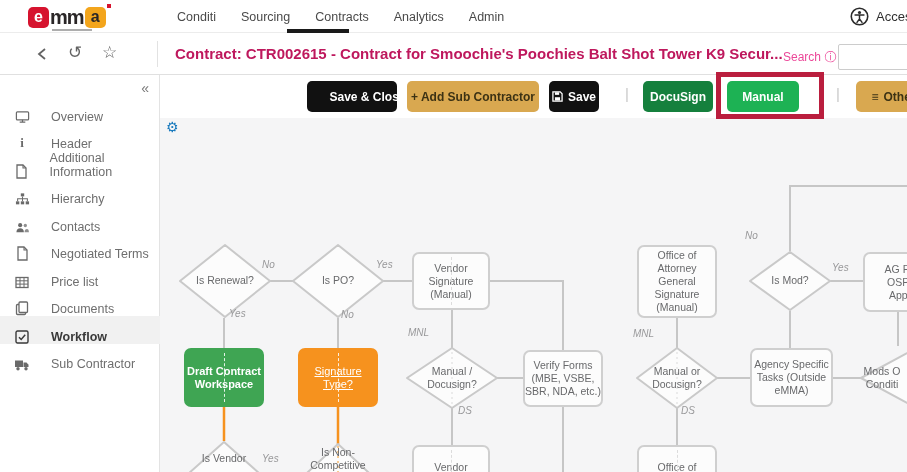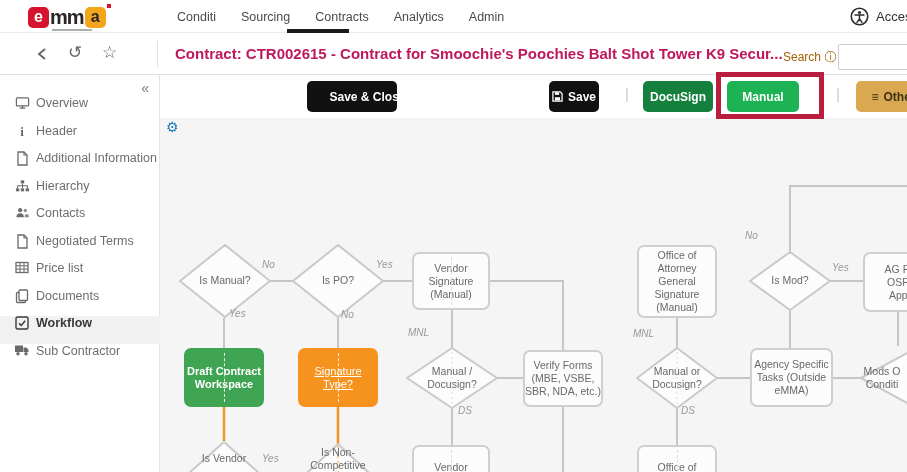--- a/index.html
+++ b/index.html
@@ -21,28 +21,28 @@
   .a11y { position:absolute; left:850px; top:7px; display:flex; align-items:center; gap:7px; }
   .a11y .lbl { font-size:13px; color:#2f2f2f; white-space:nowrap; }
 
   
   .chead { position:absolute; left:0; top:33px; width:907px; height:42px; background:#fff; border-bottom:1px solid #e0e0e0; }
   .chead .back { position:absolute; left:36px; top:13px; cursor:pointer; }
   .chead .hist { position:absolute; left:68px; top:9px; font-size:17px; color:#636363; cursor:pointer; }
   .chead .star { position:absolute; left:102px; top:9px; font-size:17px; color:#636363; cursor:pointer; }
   .chead .vdiv { position:absolute; left:157px; top:8px; width:1px; height:26px; background:#e2e2e2; }
   .chead .title { position:absolute; left:175px; top:12px; font-size:15px; font-weight:bold; color:#be185d; white-space:nowrap; }
-  .chead .search-lbl { position:absolute; left:783px; top:16px; font-size:12px; color:#a16207; white-space:nowrap; }
+  .chead .search-lbl { position:absolute; left:783px; top:16px; font-size:12px; color:#ec4899; white-space:nowrap; }
   .chead .search-input { position:absolute; left:838px; top:11px; width:85px; height:26px; border:1px solid #ccc; border-radius:2px; background:#fff; font-size:12px; padding:0 6px; outline:none; }
 
   
   .sidebar { position:absolute; left:0; top:75px; width:160px; height:397px; background:#fff; border-right:1px solid #e3e3e3; }
   .collapse { position:absolute; right:10px; top:5px; font-size:14px; color:#7a7a7a; cursor:pointer; }
   .side-list { position:absolute; left:0; top:21px; width:160px; }
-  .side-item { display:flex; align-items:flex-start; gap:6px; height:27.5px; padding-left:14px; font-size:12.5px; color:#6e6e6e; cursor:pointer; }
+  .side-item { display:flex; align-items:flex-end; gap:21px; height:27.5px; padding-left:14px; font-size:12.5px; color:#6e6e6e; cursor:pointer; }
   .side-item.active { background:#f1f1f1; color:#3a3a3a; font-weight:bold; }
   .side-item .ic { width:16px; display:inline-flex; justify-content:center; color:#6a6a6a; }
 
   
   .toolbar { position:absolute; left:160px; top:75px; width:747px; height:43px; background:#fff; }
   .btn { position:absolute; top:6px; height:31px; border:none; border-radius:5px; font-family:"Liberation Sans",sans-serif; font-size:12px; font-weight:bold; cursor:pointer; display:inline-flex; align-items:center; justify-content:center; gap:5px; white-space:nowrap; }
   .btn.black { background:#111; color:#fff; }
   .btn.gold { background:#d9a850; color:#3c3214; }
   .btn.red { background:#15803d; color:#fff; }
   .btn.green { background:#1db254; color:#fff; }
@@ -200,20 +200,21 @@
               <circle cx="12" cy="9.8" r="1.7" fill="#6a6a6a"></circle>
             </svg>
           </span>
         <span>Sub Contractor</span>
       </div>
     </div>
   </div>
 
   <div class="toolbar">
     <button class="btn black" style="left:147px; width:90px;padding-left:31px;">Save &amp; Close</button>
+    <button class="btn gold" style="left:247px; width:132px;">+ Add Sub Contractor</button>
     <button class="btn black" style="left:389px; width:50px;">
       <svg width="11" height="11" viewBox="0 0 12 12">
           <path d="M1,1 h8 l2,2 v8 h-10 z" fill="none" stroke="#fff" stroke-width="1.4"></path>
           <rect x="3.2" y="6.8" width="5.6" height="3.6" fill="#fff"></rect>
           <rect x="3.2" y="1.4" width="4.6" height="2.8" fill="#fff"></rect>
         </svg>
       <span>Save</span>
     </button>
     <span class="tdiv" style="left:465px;">|</span>
     <button class="btn red" style="left:483px; width:70px;">DocuSign</button>
@@ -315,21 +316,21 @@
     <span class="dash"></span>
     <span>Vendor
 Signature</span>
   </div>
   <div class="flow-box" style="left:637px; top:445px; width:80px; height:57px;">
     <span class="dash"></span>
     <span>Office of
 Attorney</span>
   </div>
 
-  <div class="node-label" style="left:180px; top:274px; width:90px;">Is Manual?</div>
+  <div class="node-label" style="left:180px; top:274px; width:90px;">Is Renewal?</div>
   <div class="node-label" style="left:293px; top:274px; width:90px;">Is PO?</div>
   <div class="node-label" style="left:750px; top:274px; width:80px;">Is Mod?</div>
   <div class="node-label" style="left:407px; top:365px; width:90px;">Manual /
 Docusign?</div>
   <div class="node-label" style="left:637px; top:365px; width:80px;">Manual or
 Docusign?</div>
   <div class="node-label" style="left:842px; top:365px; width:80px;">Mods O
 Conditi</div>
   <div class="node-label" style="left:179px; top:452px; width:90px;">Is Vendor</div>
   <div class="node-label" style="left:293px; top:446px; width:90px;">Is Non-

